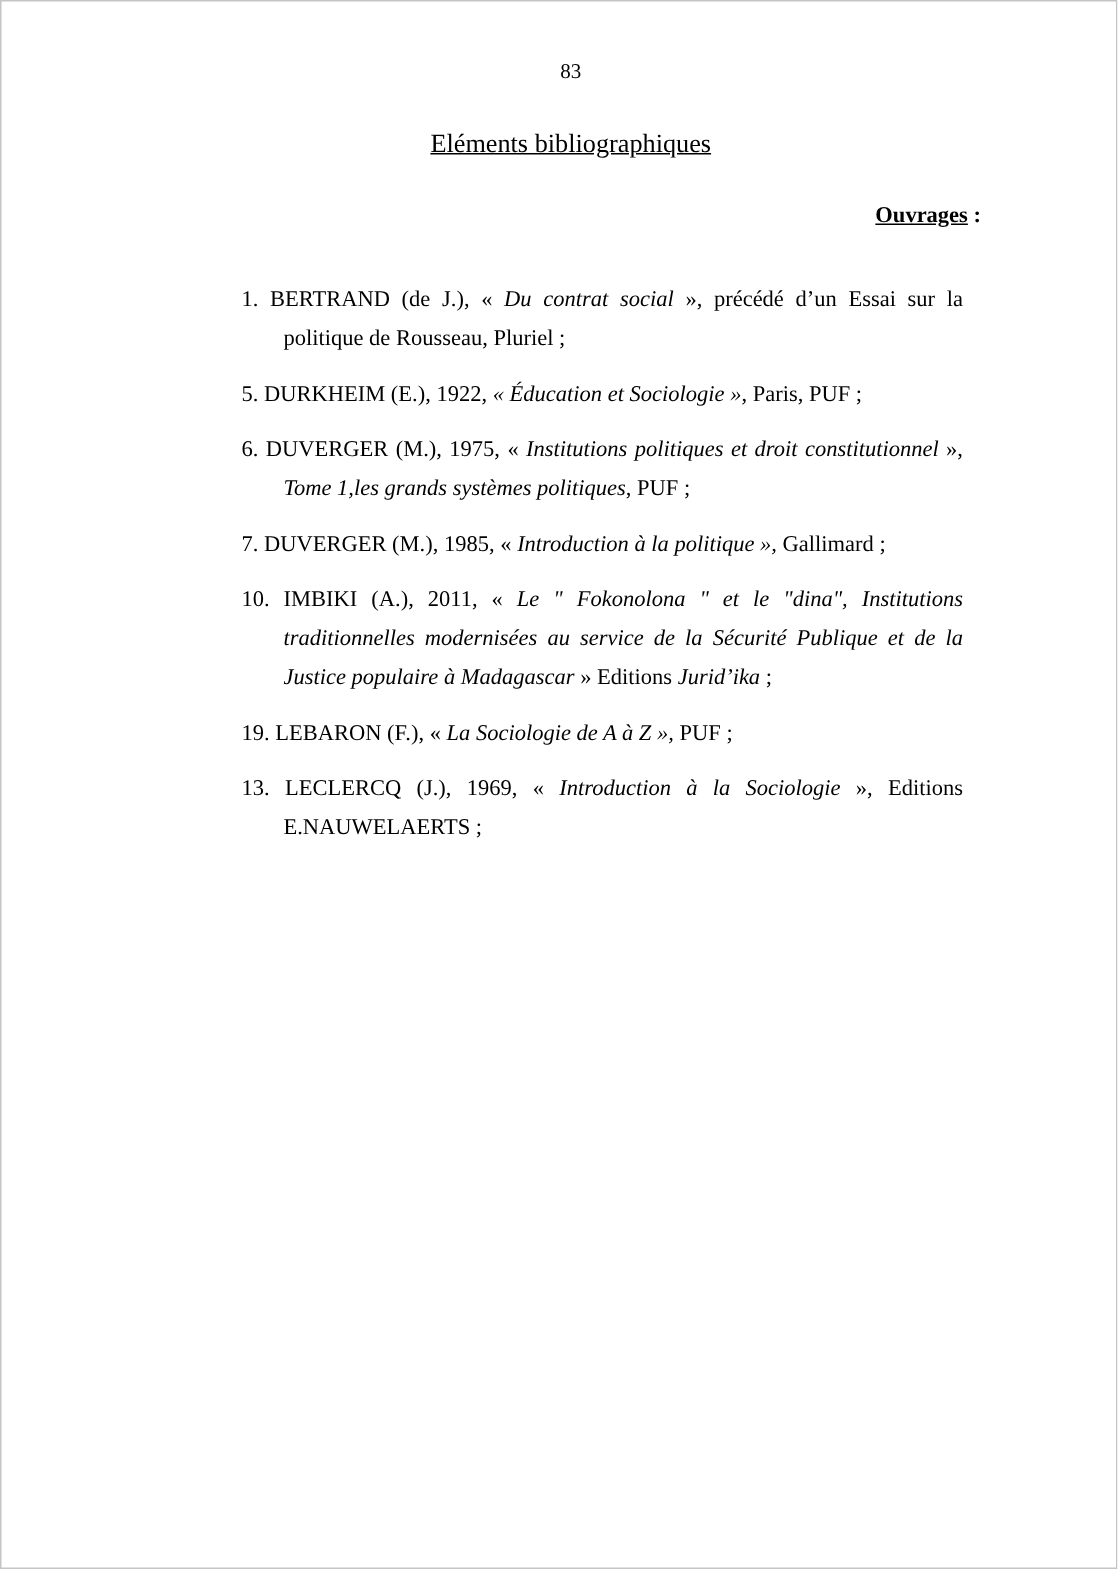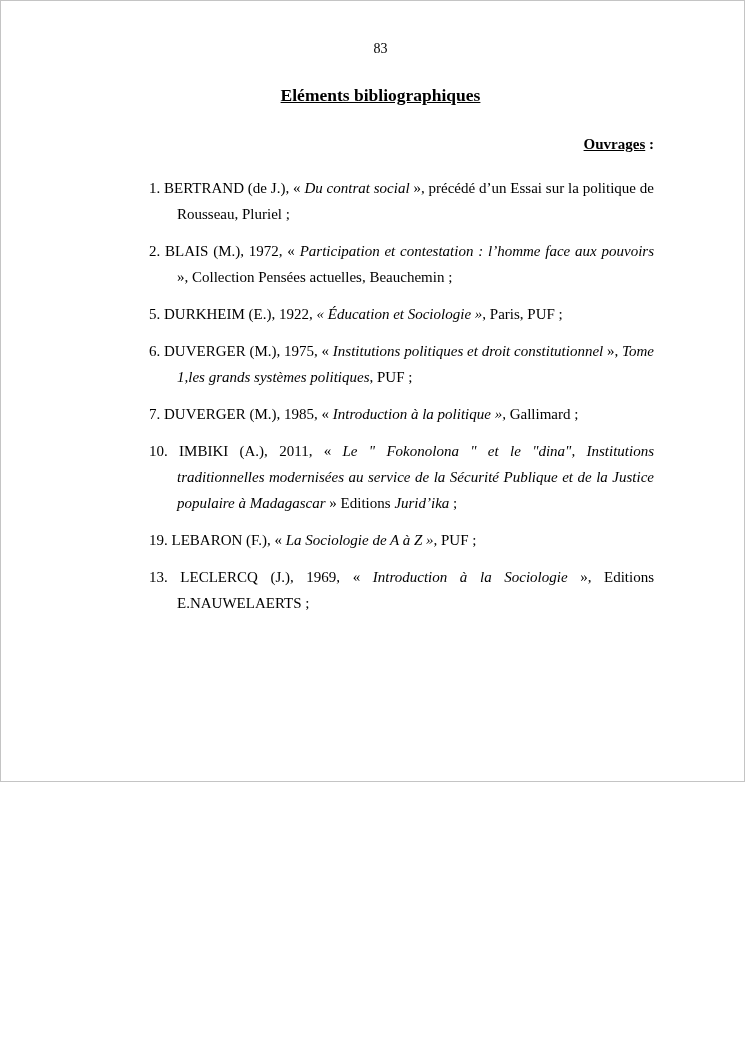--- a/index.html
+++ b/index.html
@@ -3,56 +3,56 @@
 <meta charset="utf-8">
 <style>
   html, body {
     margin: 0;
     padding: 0;
     background: #ffffff;
   }
   .page {
     position: relative;
     width: 745px;
-    height: 782px;
+    height: 1046px;
     box-sizing: border-box;
     background: #ffffff;
     border: 1px solid #c4c4c4;
     padding: 40px 90px 0 106px;
     font-family: "Liberation Serif", "DejaVu Serif", serif;
     font-size: 15px;
     color: #000000;
     overflow: hidden;
   }
   .page-number {
     text-align: center;
     font-size: 14px;
     margin: 0 0 28px 0;
   }
   .doc-title {
     text-align: center;
     font-size: 17.5px;
-    font-weight: bold;
+    font-weight: normal;
     margin: 0 0 30px 0;
   }
   .doc-title .underlined {
     text-decoration: underline;
   }
   .section-heading {
     font-weight: bold;
     font-size: 15px;
     margin: 0 0 0 -8px;
     padding: 0 0 22px 0;
     text-align: right;
   }
   .section-heading .underlined {
     text-decoration: underline;
   }
   .entries {
-    margin: 0;
+    margin: 12px;
   }
   .entry {
     margin: 0 0 11px 0;
     padding-left: 70px;
     text-indent: -28px;
     text-align: justify;
     line-height: 26px;
   }
   .entry .italic {
     font-style: italic;
@@ -68,21 +68,20 @@
   <h1 class="doc-title">
     <span class="underlined">Eléments bibliographiques</span>
   </h1>
 
   <p class="section-heading">
     <span class="underlined">Ouvrages</span><span> :</span>
   </p>
 
   <div class="entries">
       <p class="entry"><span class="regular">1. BERTRAND (de J.), « </span><span class="italic">Du contrat social</span><span class="regular"> », précédé d’un Essai sur la politique de Rousseau, Pluriel ;</span></p>
-      <p class="entry"><span class="regular">2. BLAIS (M.), 1972, « </span><span class="italic">Participation et contestation : l’homme face aux pouvoirs</span><span class="regular"> », Collection Pensées actuelles, Beauchemin ;</span></p>
       <p class="entry"><span class="regular">5. DURKHEIM (E.), 1922, </span><span class="italic">« Éducation et Sociologie »</span><span class="regular">, Paris, PUF ;</span></p>
       <p class="entry"><span class="regular">6. DUVERGER (M.), 1975, « </span><span class="italic">Institutions politiques et droit constitutionnel</span><span class="regular"> », </span><span class="italic">Tome 1,les grands systèmes politiques</span><span class="regular">, PUF ;</span></p>
       <p class="entry"><span class="regular">7. DUVERGER (M.), 1985, « </span><span class="italic">Introduction à la politique », </span><span class="regular">Gallimard ;</span></p>
       <p class="entry"><span class="regular">10. IMBIKI (A.), 2011, « </span><span class="italic">Le " Fokonolona " et le "dina", Institutions traditionnelles modernisées au service de la Sécurité Publique et de la Justice populaire à Madagascar</span><span class="regular"> » Editions </span><span class="italic">Jurid’ika</span><span class="regular"> ;</span></p>
       <p class="entry"><span class="regular">19. LEBARON (F.), « </span><span class="italic">La Sociologie de A à Z », </span><span class="regular">PUF ;</span></p>
       <p class="entry"><span class="regular">13. LECLERCQ (J.), 1969, « </span><span class="italic">Introduction à la Sociologie</span><span class="regular"> », Editions E.NAUWELAERTS ;</span></p>
     </div>
 
 </div>
 

